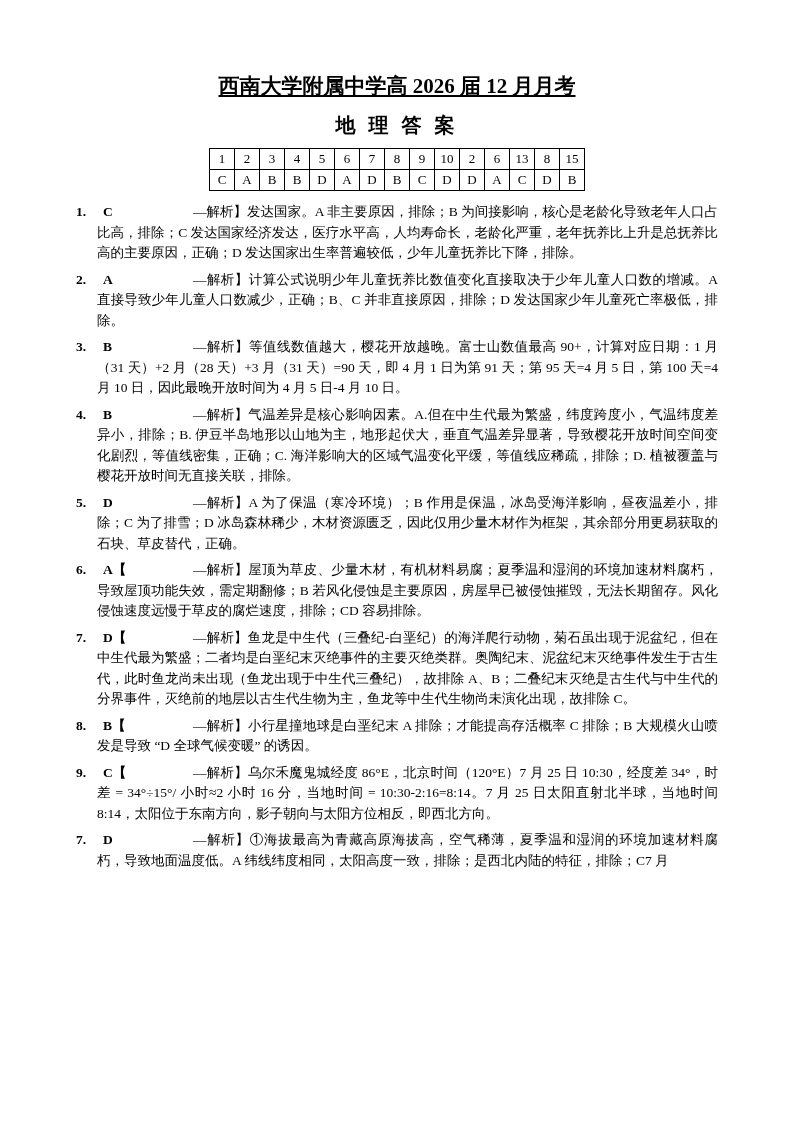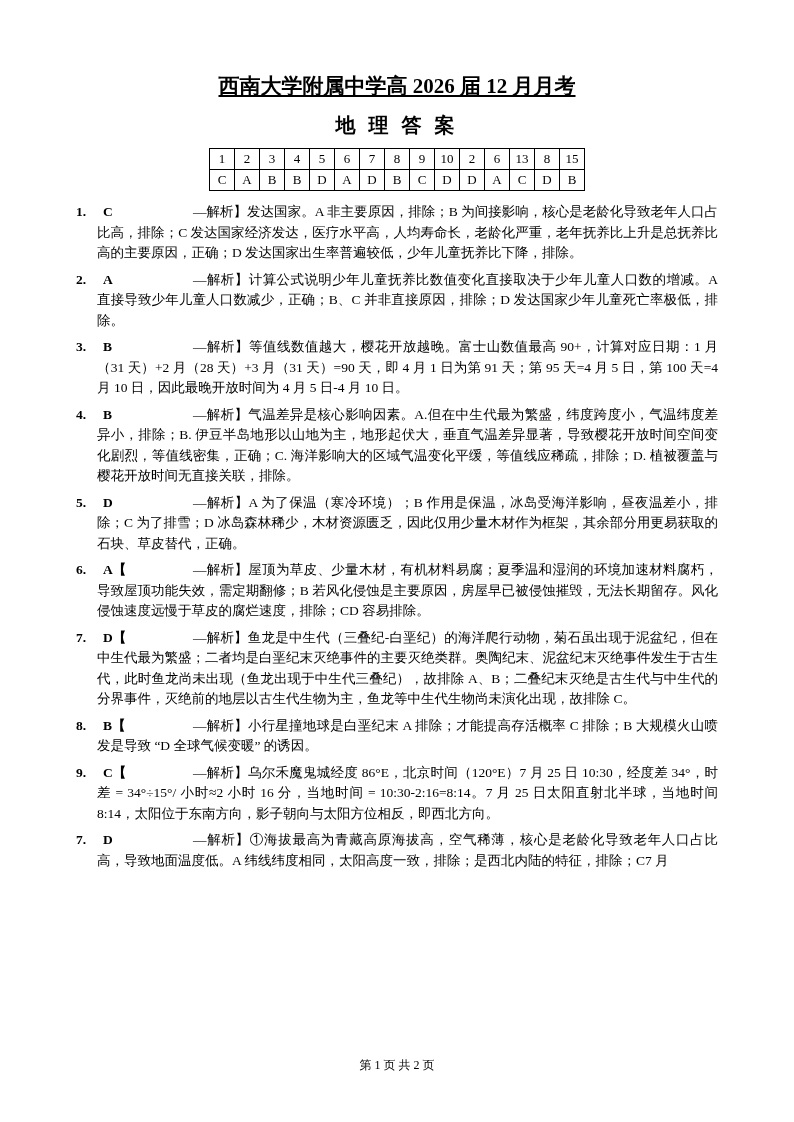--- a/index.html
+++ b/index.html
@@ -141,20 +141,19 @@
     <div class="item">
       <span class="item-num">8.</span><span class="item-ans">B【</span><span class="item-text">—解析】小行星撞地球是白垩纪末 A 排除；才能提高存活概率 C 排除；B 大规模火山喷发是导致 “D 全球气候变暖” 的诱因。</span>
     </div>
 
     <div class="item">
       <span class="item-num">9.</span><span class="item-ans">C【</span><span class="item-text">—解析】乌尔禾魔鬼城经度 86°E，北京时间（120°E）7 月 25 日 10:30，经度差 34°，时差 = 34°÷15°/ 小时≈2 小时 16 分，当地时间 = 10:30-2:16=8:14。7 月 25 日太阳直射北半球，当地时间 8:14，太阳位于东南方向，影子朝向与太阳方位相反，即西北方向。</span>
     </div>
 
 
     <div class="item">
-      <span class="item-num">7.</span><span class="item-ans">D</span><span class="item-text">—解析】①海拔最高为青藏高原海拔高，空气稀薄，核心是老龄化导致老年人口占比高，导致地面温度低。A 纬线纬度相同，太阳高度一致，排除；是西北内陆的特征，排除；C7 月</span>
+      <span class="item-num">7.</span><span class="item-ans">D</span><span class="item-text">—解析】①海拔最高为青藏高原海拔高，空气稀薄，夏季温和湿润的环境加速材料腐朽，导致地面温度低。A 纬线纬度相同，太阳高度一致，排除；是西北内陆的特征，排除；C7 月</span>
     </div>
 
   </div>
 
-  <div class="footer">第 1 页 共 2 页</div>
 
 </div>
 
 </body></html>

